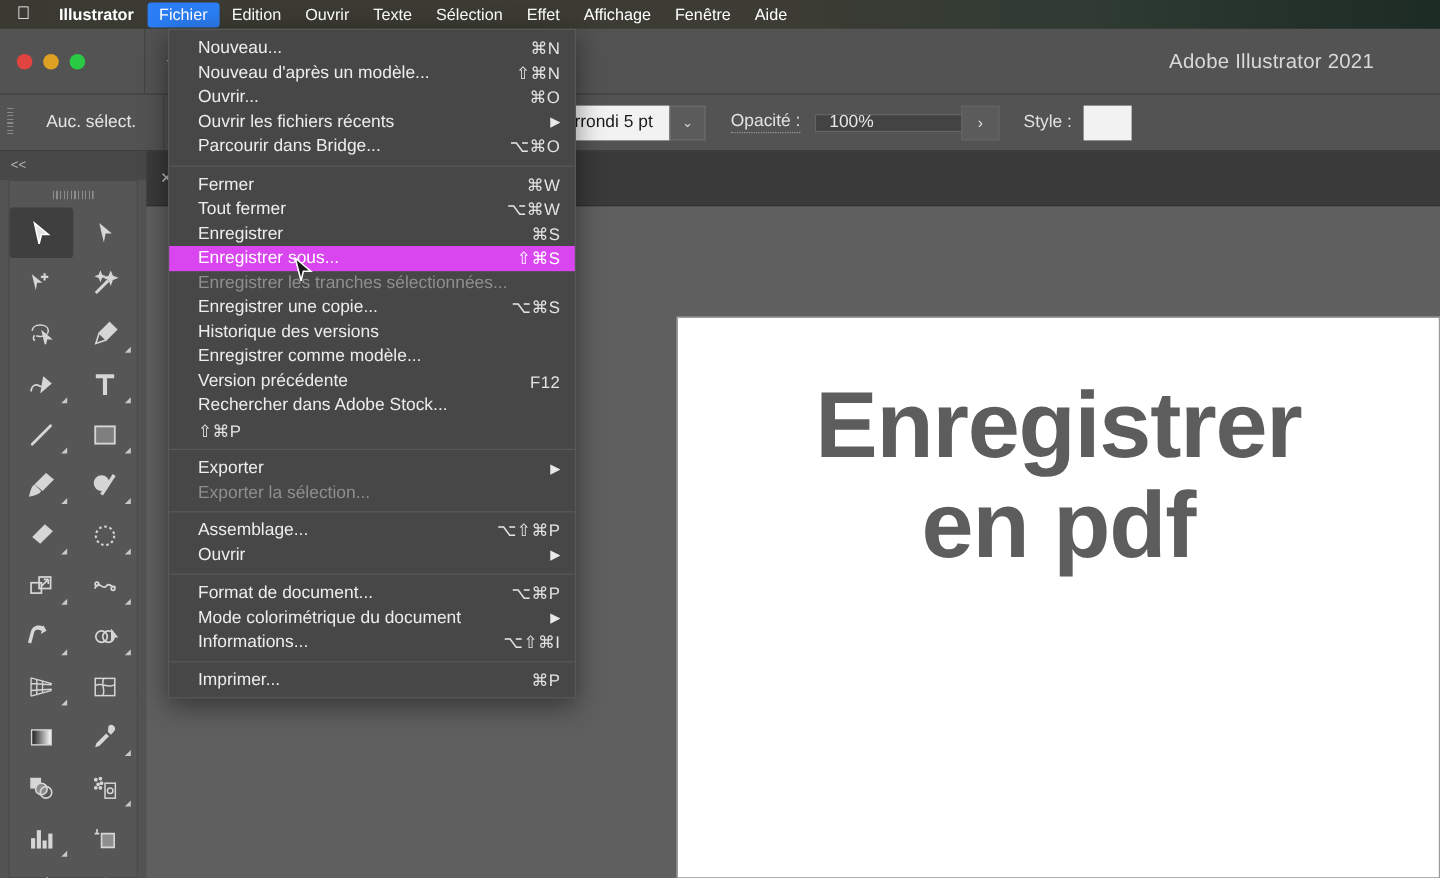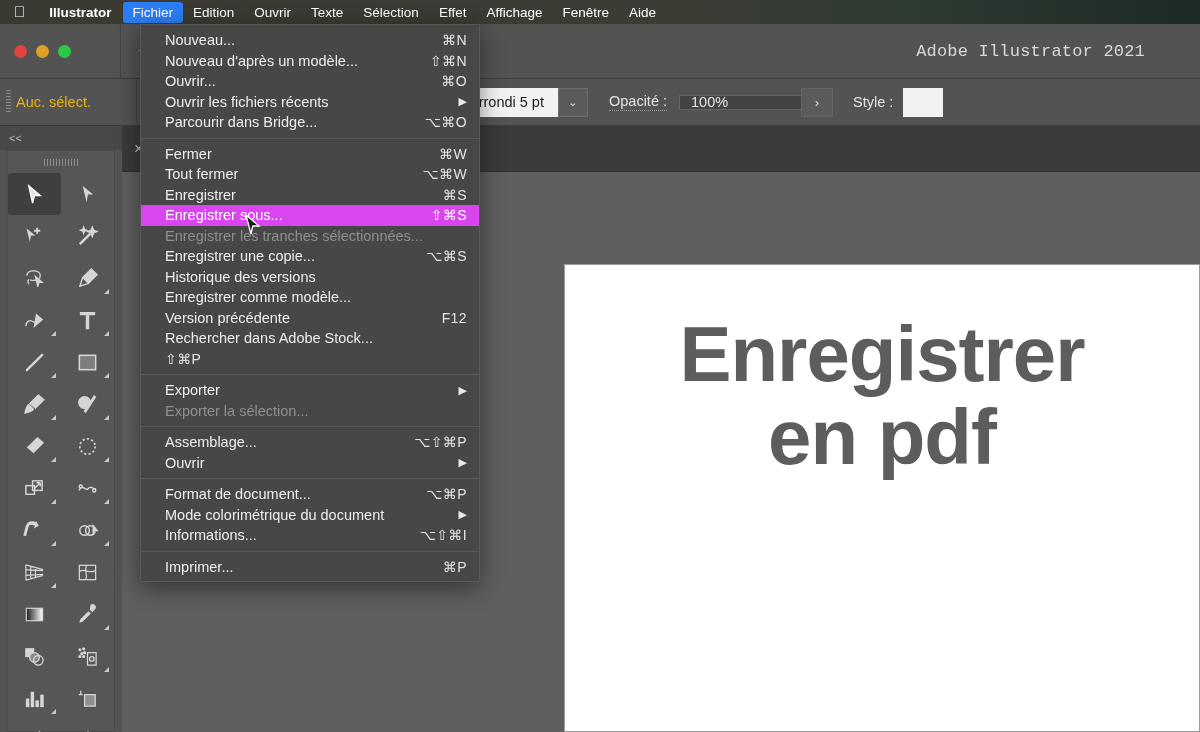--- a/index.html
+++ b/index.html
@@ -22,21 +22,21 @@
   .macbar .mi{ padding:3px 10px; border-radius:3px; }
   .macbar .mi.active{ background:#2b7ef5; }
 
   
   .appwin{ position:absolute; top:24px; left:0; width:1200px; height:708px; background:#535353; }
 
   
   .titlebar{
     position:absolute; top:0; left:0; width:1200px; height:55px;
     background:#535353; border-bottom:1px solid #3d3d3d;
-    display:flex; align-items:center;font-family:Liberation Mono, monospace;
+    display:flex; align-items:center;
   }
   .traffic{ display:flex; gap:9px; padding-left:14px; align-items:center; }
   .dot{ width:13px; height:13px; border-radius:50%; }
   .dot.r{ background:#e0443e; } .dot.y{ background:#dea123; } .dot.g{ background:#2aca44; }
   .homebtn{
     position:absolute; left:120px; top:0; width:56px; height:55px;
     display:flex; align-items:center; justify-content:center;
     border-left:1px solid #444; border-right:1px solid #444;
   }
   .apptitle{
@@ -47,21 +47,21 @@
 
   
   .ctrlbar{
     position:absolute; top:55px; left:0; width:1200px; height:47px;
     background:#535353; border-bottom:1px solid #3d3d3d;
     display:flex; align-items:center; color:#d6d6d6; font-size:14.5px;
   }
   .grip{ width:16px; height:47px; display:flex; align-items:center; justify-content:center; }
   .grip i{ display:block; width:5px; height:24px;
     background:repeating-linear-gradient(to bottom,#8a8a8a 0 1px,transparent 1px 3px); }
-  .selstate{ width:120px; text-align:left; color:#eab308; }
+  .selstate{ width:120px; text-align:center; color:#e5e5e5; }
   .vsep{ width:1px; height:47px; background:#464646; }
 
   .swatchbox{ display:flex; align-items:center; margin-left:16px; }
   .sw-fill{ width:46px; height:25px; background:#4a4a4a; border:1px solid #6d6d6d; border-right:none;}
   .sw-caret{ width:28px; height:25px; background:#4f4f4f; border:1px solid #6d6d6d;
     display:flex; align-items:center; justify-content:center; color:#ddd; font-size:11px;}
   .strokebar{ display:flex; align-items:center; margin-left:18px; }
   .stroke-w{ width:145px; height:27px; background:#8c8c8c; }
   .stroke-c{ width:30px; height:27px; display:flex; align-items:center; justify-content:center;
     color:#c9c9c9; font-size:11px; }

